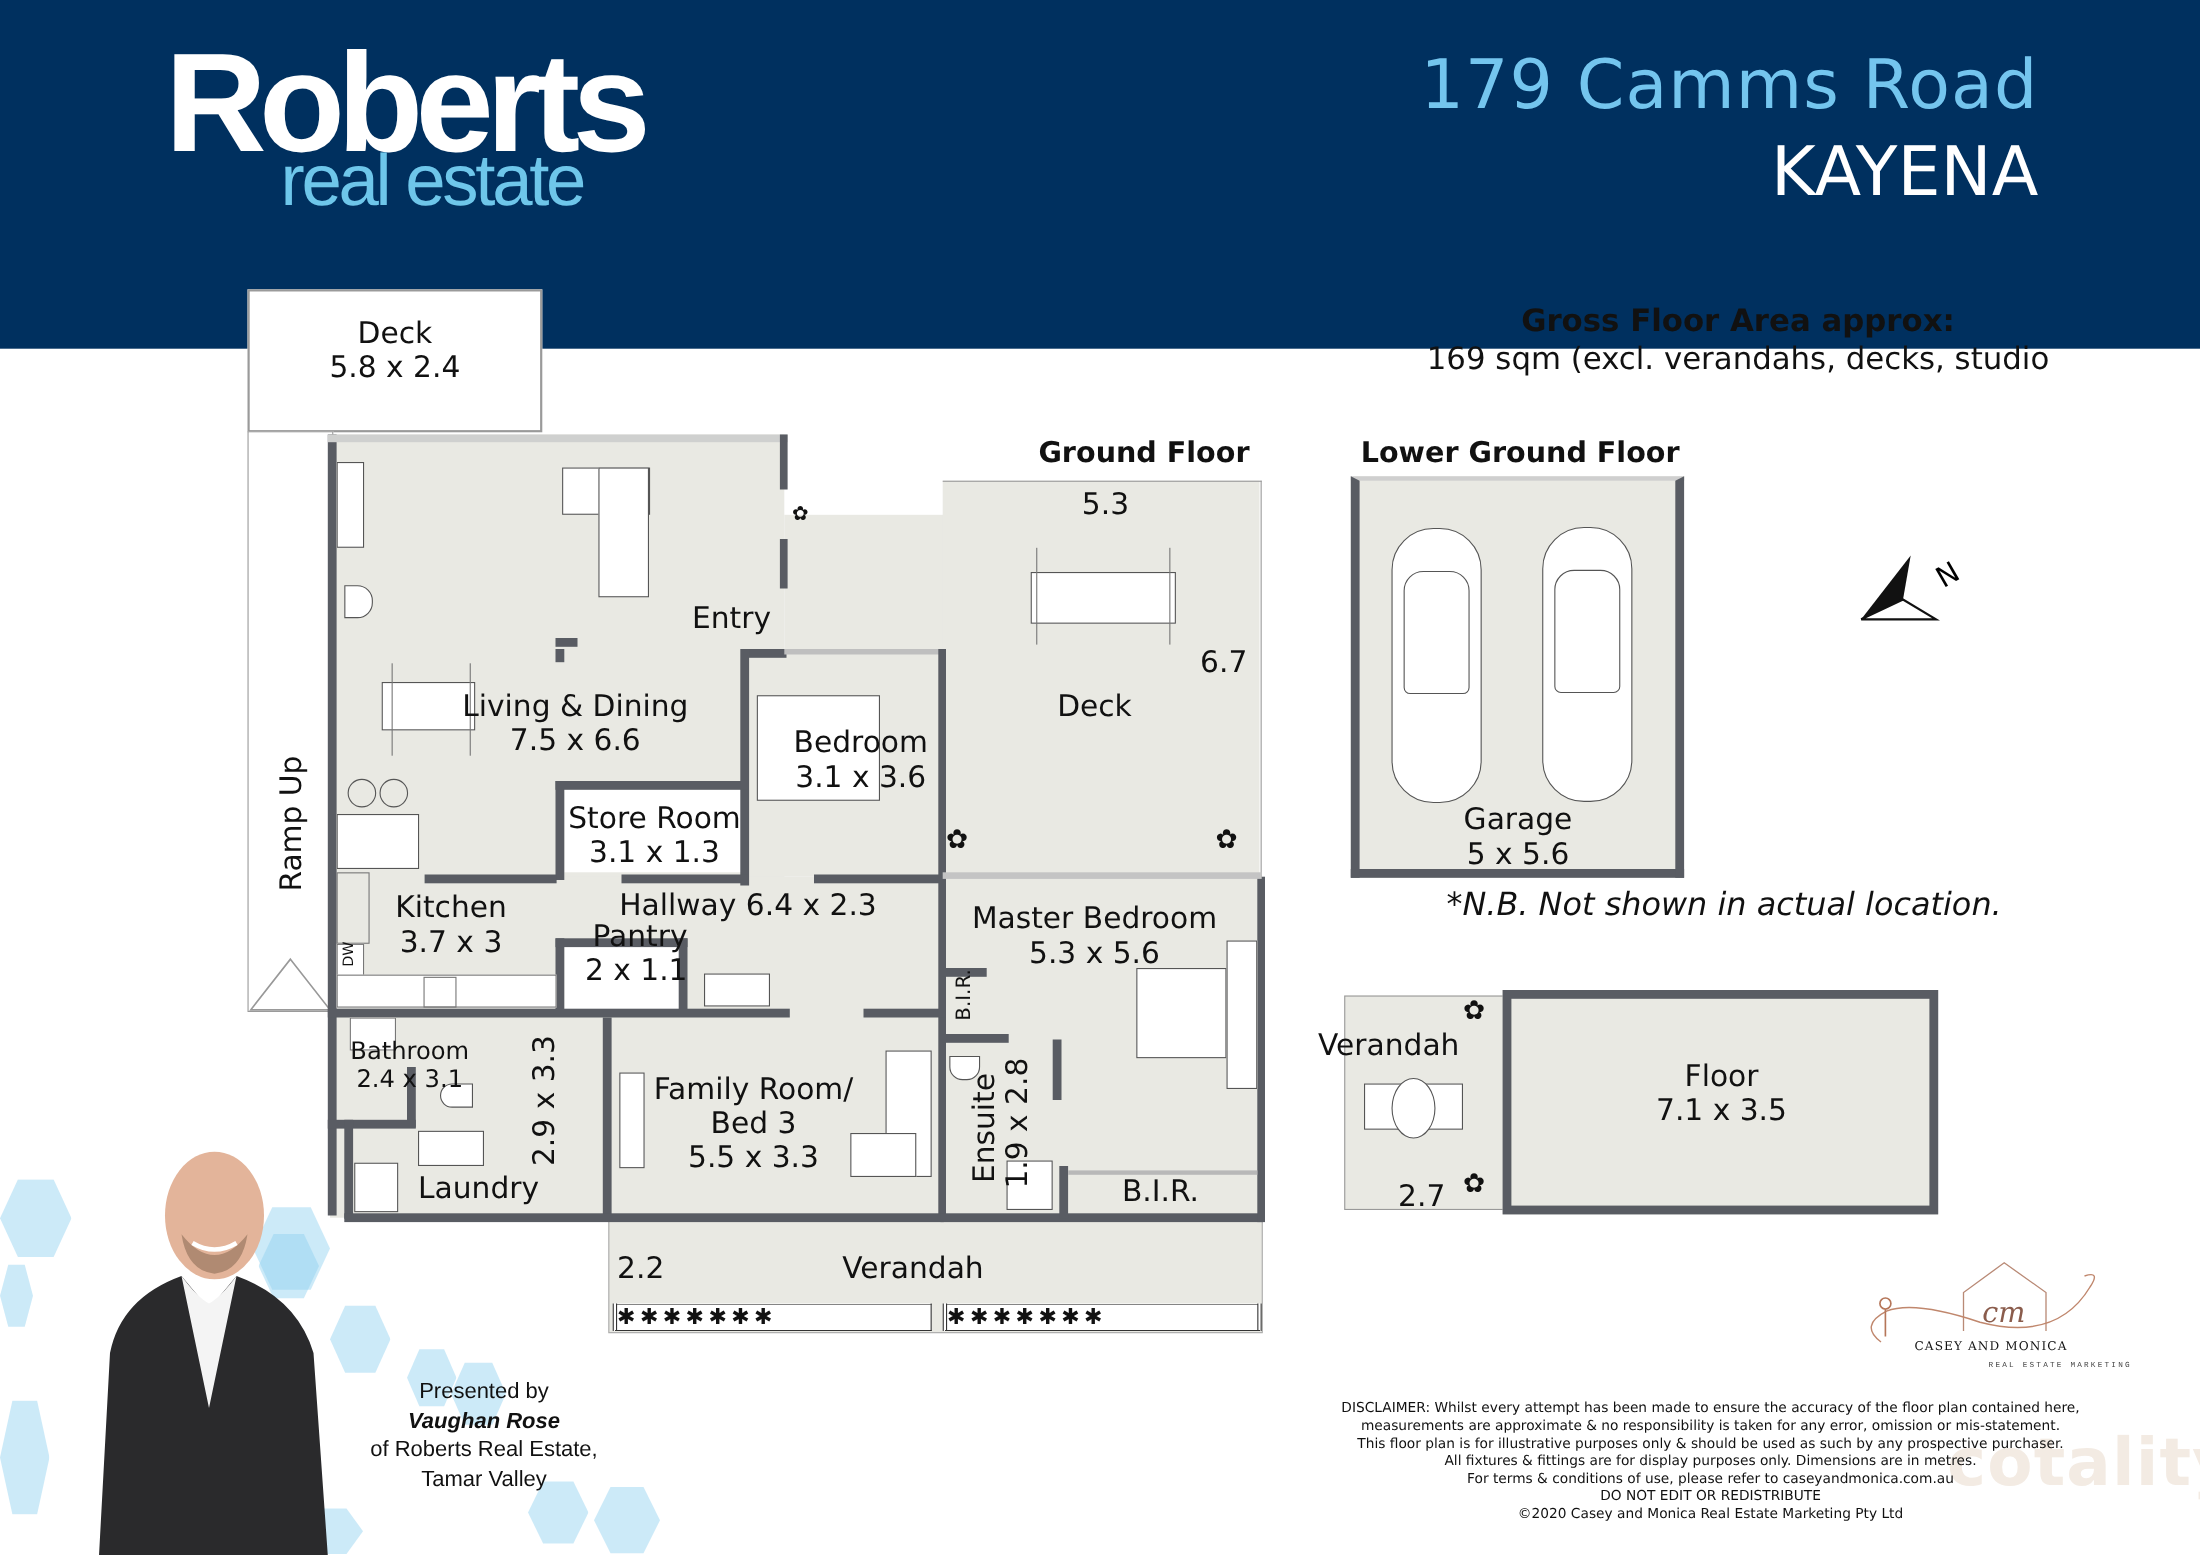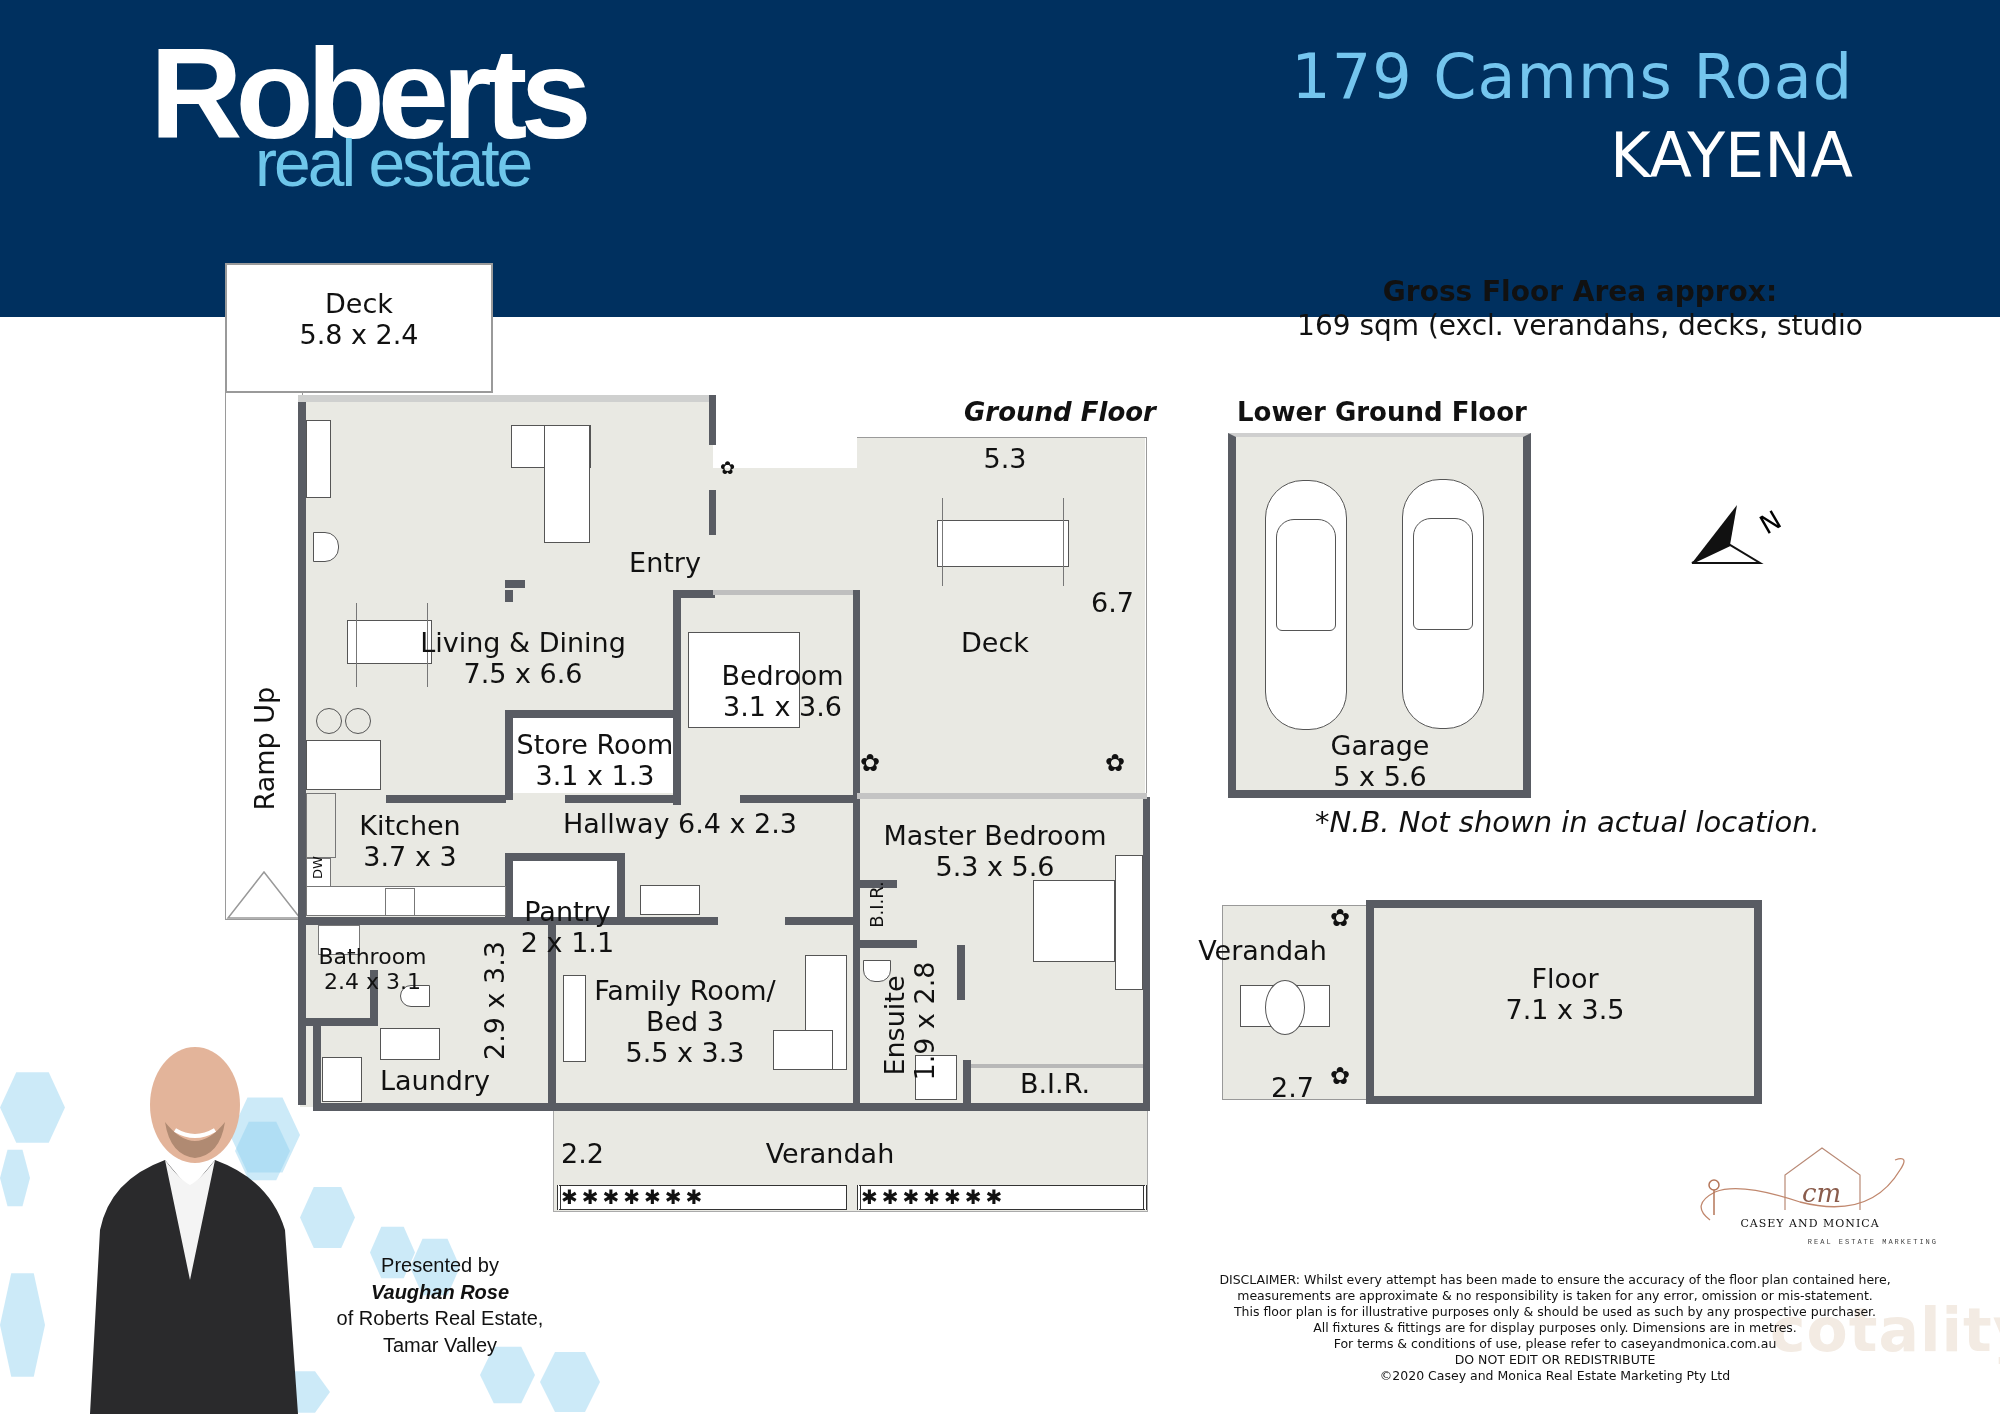--- a/index.html
+++ b/index.html
@@ -78,21 +78,21 @@
   <div>of Roberts Real Estate,</div>
   <div>Tamar Valley</div>
 </div>
 
 <div class="gfa">
   <b>Gross Floor Area approx:</b>
   <div>169 sqm (excl. verandahs, decks, studio</div>
 </div>
 
 <div>
-  <div class="heading" style="left:964px;top:397px;font-style:italic;">Ground Floor</div>
+  <div class="heading" style="left:944px;top:397px;">Ground Floor</div>
 
   <div class="thin" style="left:225px;top:263px;width:268px;height:130px;background:#fff;"></div>
   <div class="lbl" style="left:225px;top:288px;width:268px;">
     <div>Deck</div>
     <div>5.8 x 2.4</div>
   </div>
 
   <div class="thin" style="left:225px;top:392px;width:78px;height:528px;background:#fff;border-width:1px;"></div>
   <svg class="abs" style="left:226px;top:870px;width:76px;height:50px;" viewBox="0 0 76 50">
     <polygon points="38,2 74,48 2,48" fill="none" stroke="#999" stroke-width="1.5"></polygon>
@@ -202,21 +202,21 @@
   <div class="lbl" style="left:955px;top:627px;width:80px;">Deck</div>
   <div class="lbl" style="left:510px;top:729px;width:170px;">
     <div>Store Room</div>
     <div>3.1 x 1.3</div>
   </div>
   <div class="lbl" style="left:340px;top:810px;width:140px;">
     <div>Kitchen</div>
     <div>3.7 x 3</div>
   </div>
   <div class="lbl" style="left:555px;top:808px;width:250px;">Hallway 6.4 x 2.3</div>
-  <div class="lbl" style="left:510px;top:896px;width:115px;">
+  <div class="lbl" style="left:510px;top:836px;width:115px;text-align:right;">
     <div>Pantry</div>
     <div>2 x 1.1</div>
   </div>
   <div class="lbl" style="left:880px;top:820px;width:230px;">
     <div>Master Bedroom</div>
     <div>5.3 x 5.6</div>
   </div>
   <div class="lbl" style="left:855px;top:895px;width:45px;font-size:18px;transform:rotate(-90deg);">B.I.R.</div>
   <div class="lbl" style="left:310px;top:944px;width:125px;font-size:22px;">
     <div>Bathroom</div>

